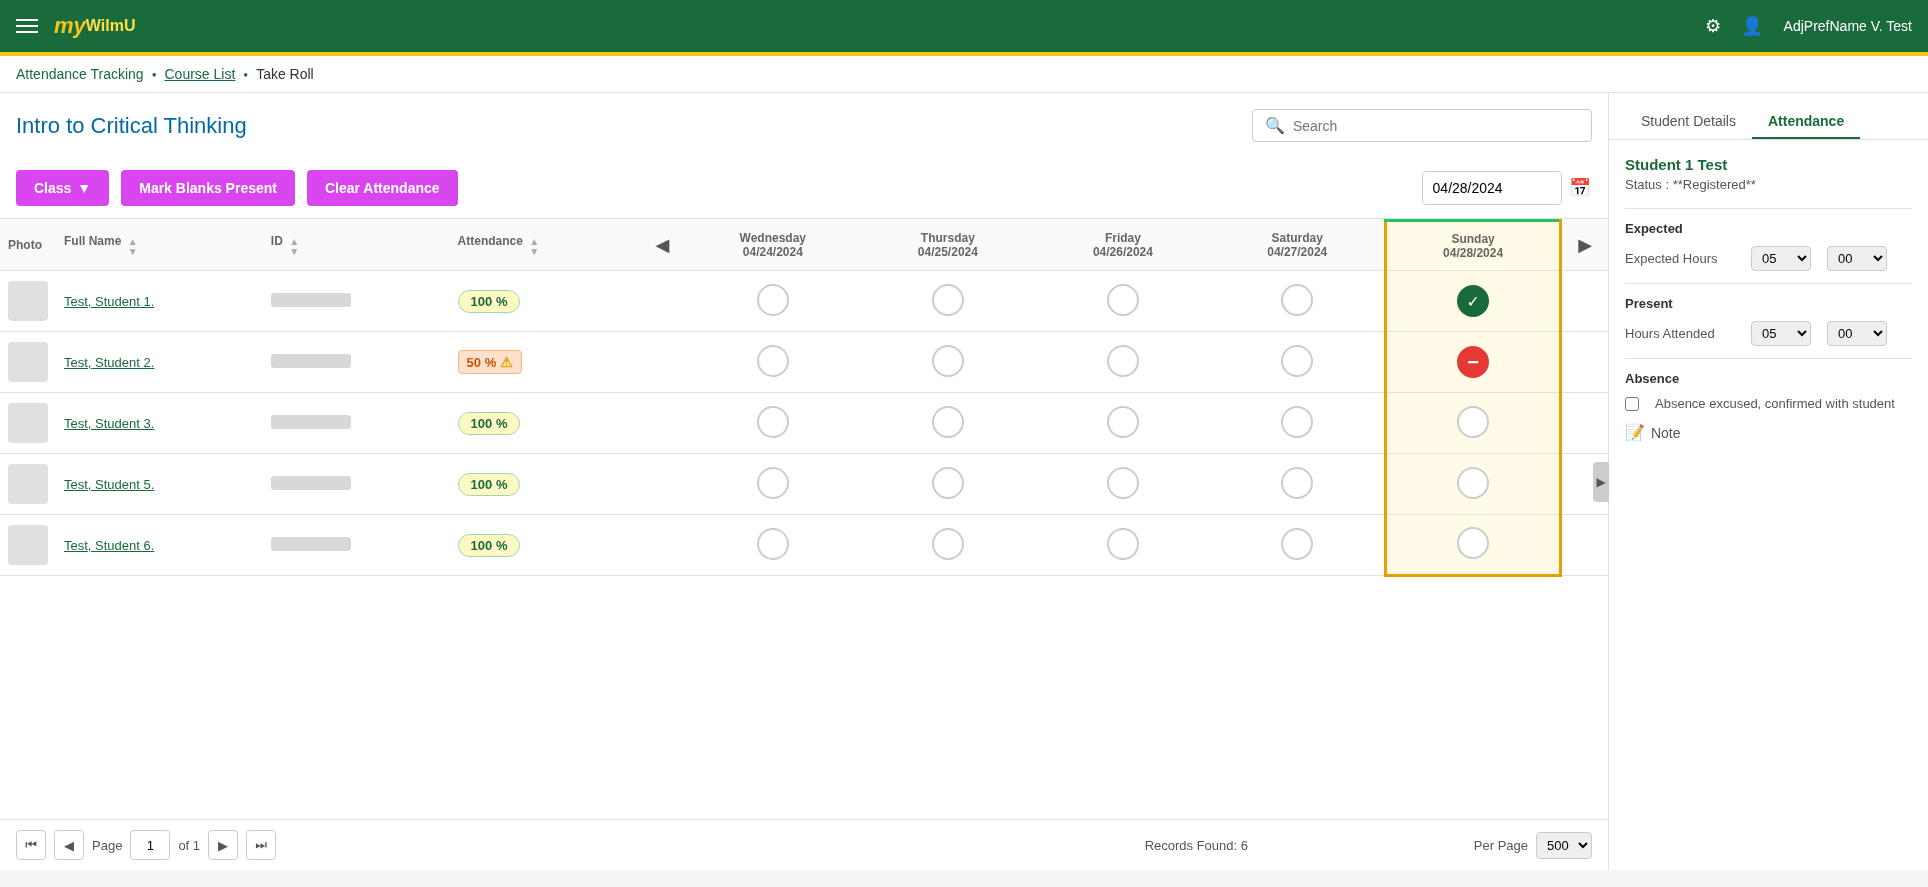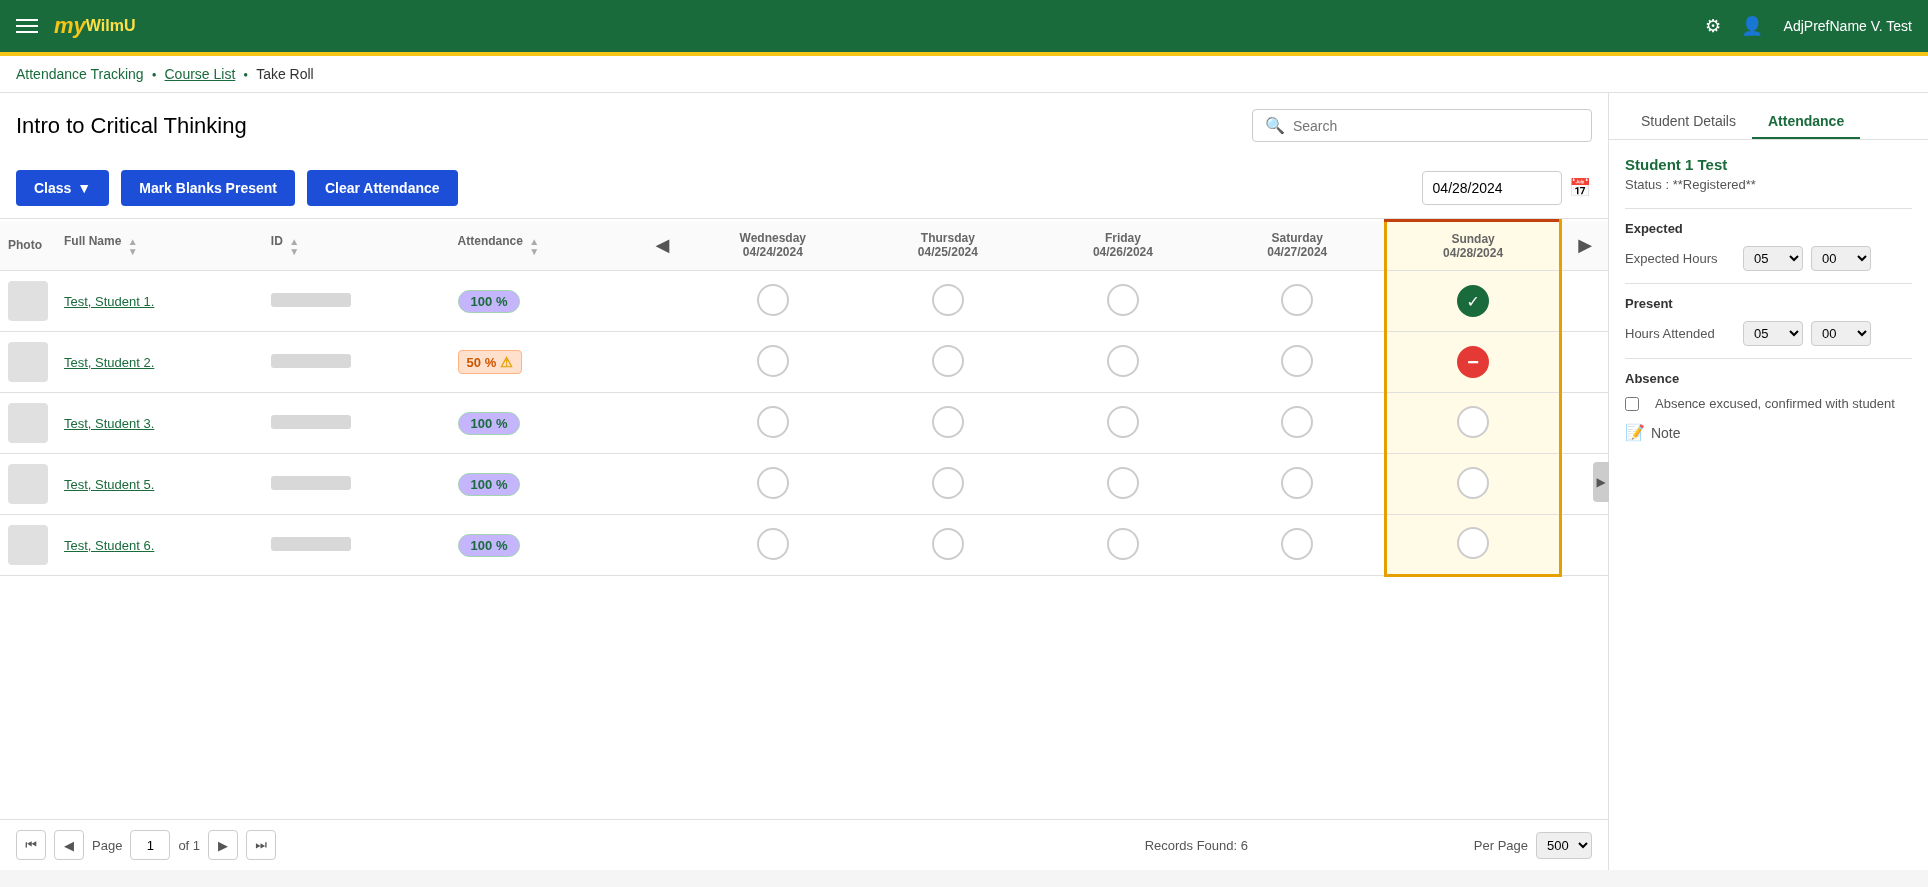--- a/index.html
+++ b/index.html
@@ -46,21 +46,21 @@
     .left-panel { flex: 1; overflow: hidden; display: flex; flex-direction: column; }
 
     
     .course-header {
       padding: 16px;
       background: white;
       display: flex;
       align-items: center;
       justify-content: space-between;
     }
-    .course-title { font-size: 22px; color: #000000; text-align: center; }
+    .course-title { font-size: 22px; color: #0369a1; text-align: center; }
     .search-box {
       display: flex;
       align-items: center;
       border: 1px solid #ccc;
       border-radius: 4px;
       padding: 6px 12px;
       gap: 8px;
       width: 340px;
       background: white;
     }
@@ -69,21 +69,21 @@
     
     .toolbar {
       padding: 12px 16px;
       background: white;
       display: flex;
       align-items: center;
       gap: 12px;
       border-bottom: 1px solid #e0e0e0;
     }
     .btn-green {
-      background: #1d4ed8;
+      background: #d946ef;
       color: white;
       border: none;
       border-radius: 4px;
       padding: 10px 18px;
       font-size: 14px;
       font-weight: bold;
       cursor: pointer;
       display: flex;
       align-items: center;
       gap: 6px;
@@ -118,21 +118,21 @@
     }
     tbody tr { border-bottom: 1px solid #e0e0e0; }
     tbody td { padding: 10px 8px; vertical-align: middle; }
 
     .photo-cell { width: 48px; }
     .photo-placeholder { width: 40px; height: 40px; background: #e0e0e0; border-radius: 4px; }
     .student-link { color: #1a6b3c; text-decoration: underline; cursor: pointer; font-size: 13px; }
     .id-blur { background: #d8d8d8; border-radius: 3px; height: 14px; width: 80px; display: inline-block; }
 
     .badge-green {
-      background: #c4b5fd;
+      background: #fef9c3;
       color: #1a6b3c;
       border: 1px solid #a3d4b0;
       border-radius: 12px;
       padding: 3px 12px;
       font-size: 13px;
       font-weight: bold;
       display: inline-block;
     }
     .badge-orange {
       background: #ffe0cc;
@@ -166,21 +166,21 @@
     .att-circle.empty { background: white; }
 
     .check-icon { color: white; font-size: 16px; }
     .minus-icon { color: white; font-size: 20px; font-weight: bold; line-height: 1; }
 
     
     .col-highlighted {
       border-left: 3px solid #e5a000;
       border-right: 3px solid #e5a000;
     }
-    .col-highlighted-top { border-top: 3px solid #c2410c; }
+    .col-highlighted-top { border-top: 3px solid #22c55e; }
 
     
     .nav-arrow {
       background: none;
       border: none;
       font-size: 18px;
       cursor: pointer;
       color: #555;
       padding: 0 8px;
     }
@@ -260,21 +260,21 @@
       font-size: 14px;
       color: #555;
       border-bottom: 2px solid transparent;
     }
     .right-tab.active { color: #1a6b3c; border-bottom: 2px solid #1a6b3c; font-weight: bold; }
 
     .right-panel-body { padding: 16px; }
     .student-name { font-size: 15px; font-weight: bold; color: #1a6b3c; margin-bottom: 4px; }
     .student-status { font-size: 13px; color: #555; margin-bottom: 16px; }
     .section-label { font-size: 13px; font-weight: bold; color: #333; margin-bottom: 10px; }
-    .field-row { display: flex; align-items: center; gap: 8px; margin-bottom: 8px; }
+    .field-row { display: flex; align-items: center; gap: 16px; margin-bottom: 8px; }
     .field-label { font-size: 13px; color: #555; min-width: 110px; }
     .field-select {
       border: 1px solid #ccc;
       border-radius: 4px;
       padding: 3px 6px;
       font-size: 13px;
       width: 60px;
     }
     .section-divider { border: none; border-top: 1px solid #e0e0e0; margin: 12px 0; }
     .checkbox-row { display: flex; align-items: flex-end; gap: 16px; font-size: 13px; color: #555; }

